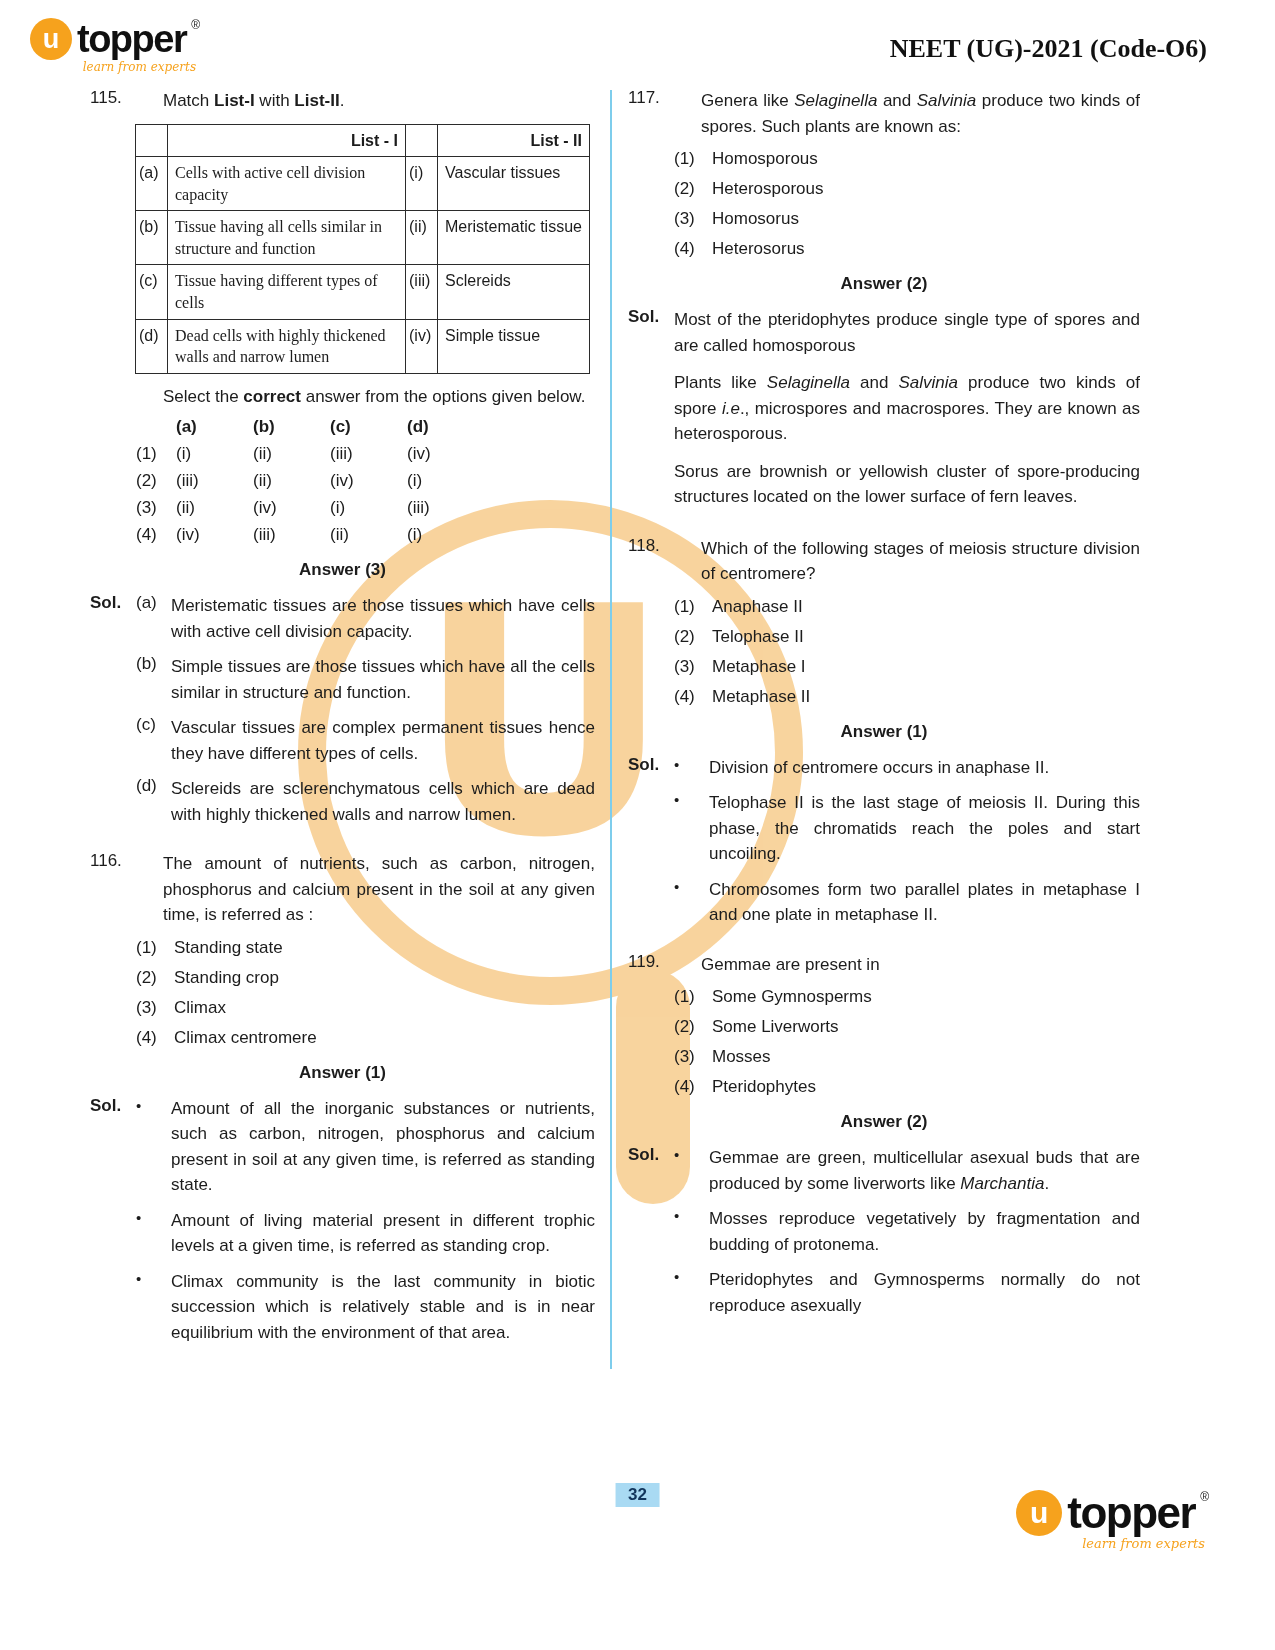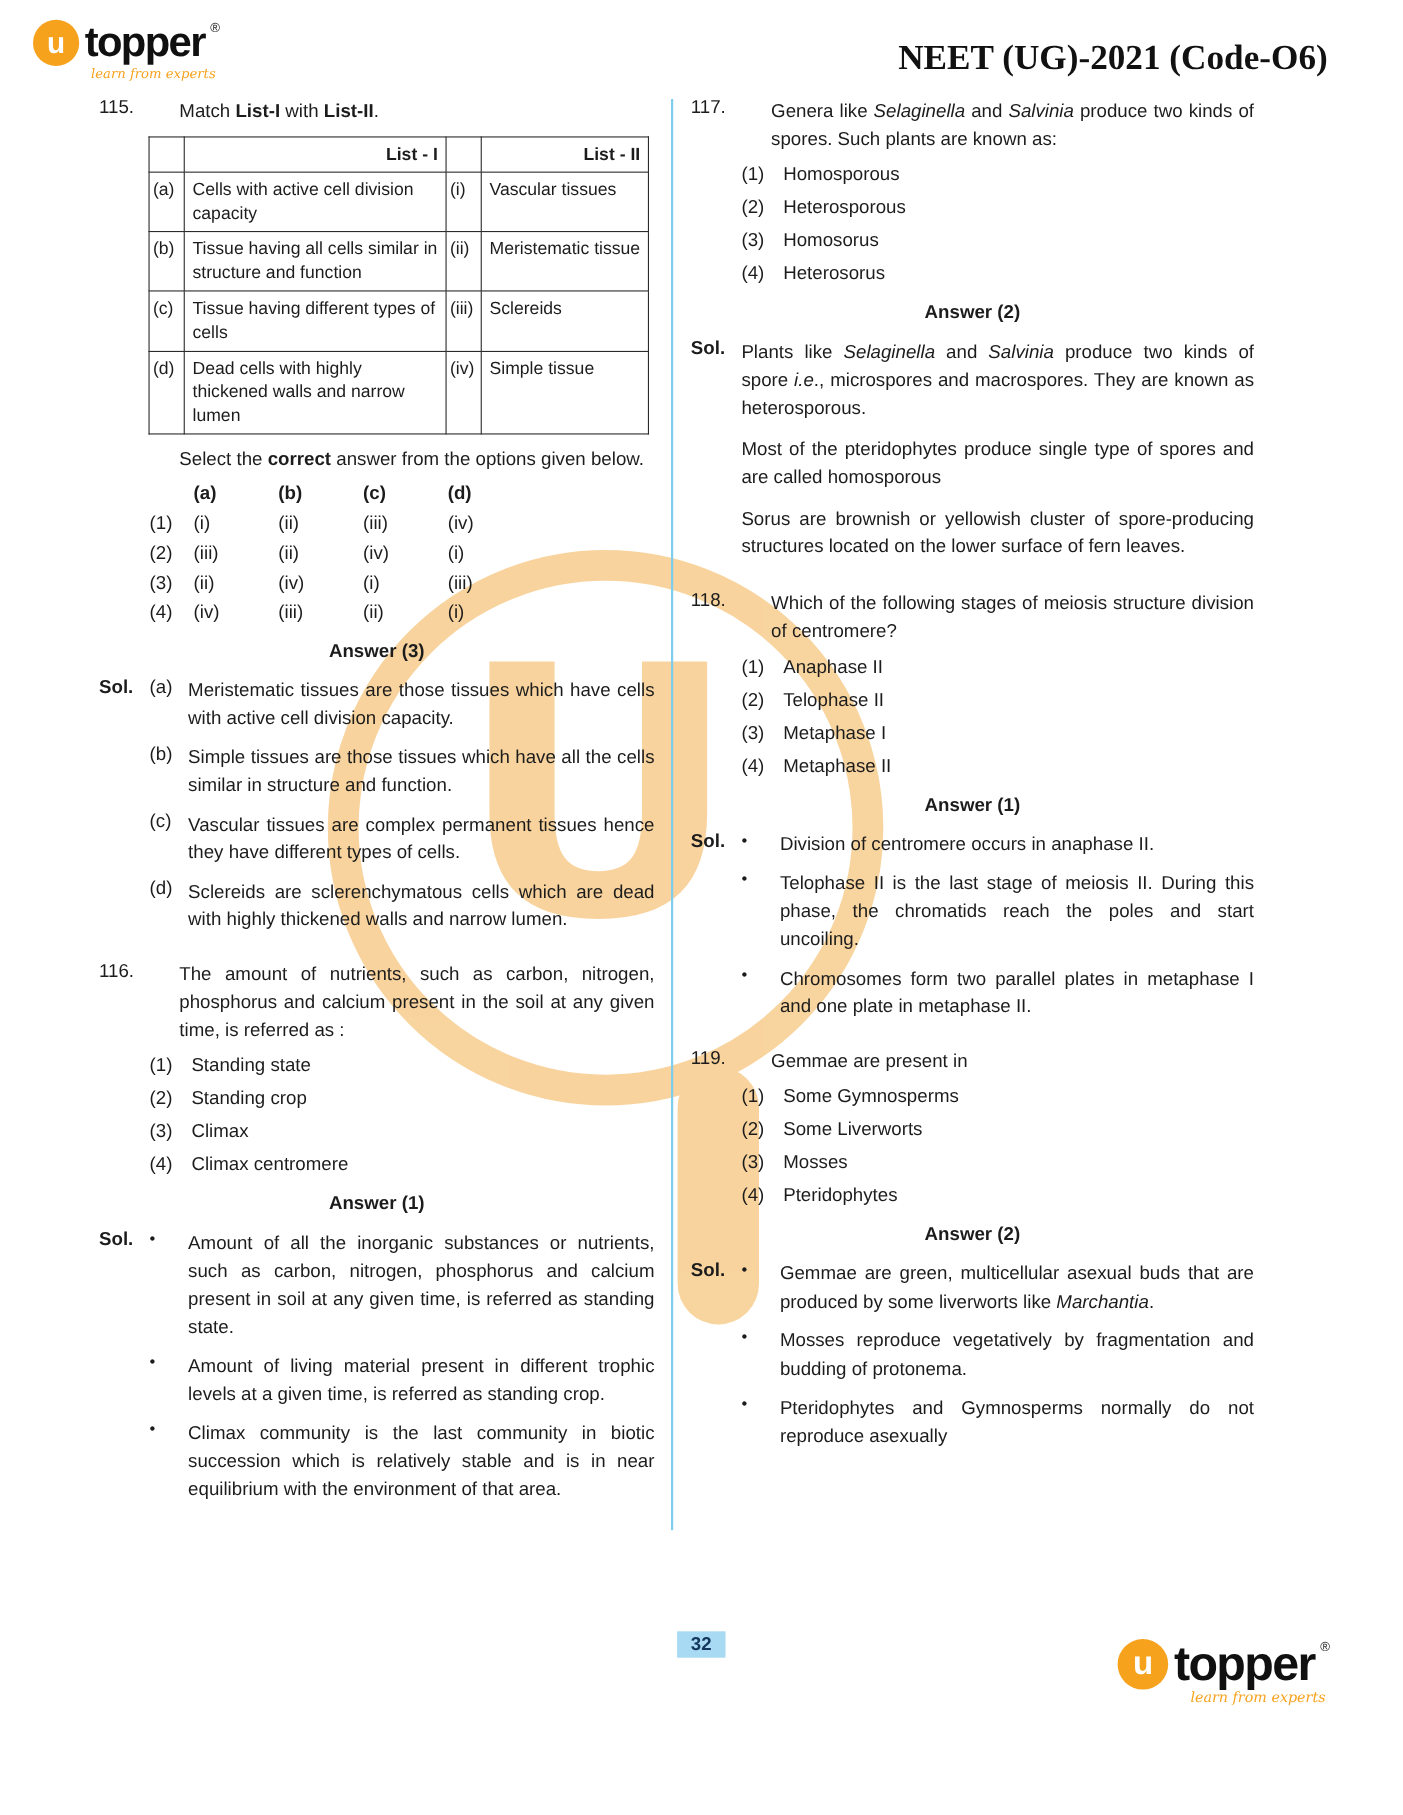--- a/index.html
+++ b/index.html
@@ -9,21 +9,21 @@
   .it{font-style:italic;}
 
   
   .hdr{position:relative;z-index:2;display:flex;justify-content:space-between;align-items:flex-start;padding:18px 68px 0 30px;height:80px;}
   .logo-row{display:flex;align-items:center;gap:5px;}
   .logo-badge{width:42px;height:42px;border-radius:50%;background:#f6a21d;display:flex;align-items:center;justify-content:center;flex:none;}
   .logo-badge-u{color:#fff;font-weight:700;font-size:27px;line-height:1;}
   .logo-word{font-weight:700;font-size:38px;letter-spacing:-1.5px;color:#101010;line-height:1;}
   .logo-reg{font-size:12px;align-self:flex-start;margin-top:0;}
   .logo-tag{color:#f6a21d;font-family:"DejaVu Serif",serif;font-style:italic;font-size:12px;text-align:right;margin-top:0;padding-right:4px;}
-  .hdr-title{font-family:"Liberation Serif",serif;font-size:32px;font-weight:700;margin-top:16px;color:#111;}
+  .hdr-title{font-family:"Liberation Serif",serif;font-size:26px;font-weight:700;margin-top:16px;color:#111;}
 
   
   .watermark{position:absolute;left:298px;top:500px;width:510px;height:712px;opacity:.5;z-index:0;pointer-events:none;}
   .wm-ring{position:absolute;left:0;top:0;width:505px;height:505px;border-radius:50%;border:28px solid #f2a93e;}
   .wm-letter{position:absolute;left:118px;top:66px;font-family:"DejaVu Sans",sans-serif;font-weight:700;font-size:315px;line-height:1;color:#f2a93e;}
   .wm-tail{position:absolute;left:318px;top:470px;width:74px;height:234px;border-radius:37px;background:#f2a93e;}
 
   
   .columns{position:relative;z-index:1;display:flex;padding:8px 0 0 90px;}
   .col-left{width:505px;flex:none;}
@@ -34,21 +34,21 @@
   .q{margin-bottom:14px;}
   .qrow{display:flex;margin-bottom:4px;}
   .qnum{flex:none;width:46px;}
   .qtext{flex:1;text-align:justify;line-height:1.5;margin-left:27px;}
 
   
   .match{border-collapse:collapse;margin:10px 0 10px 45px;font-size:16px;line-height:1.35;}
   .match th,.match td{border:1.6px solid #2b2b2b;padding:5px 7px;vertical-align:top;text-align:left;font-weight:400;}
   .match th{text-align:right;font-weight:700;}
   .match td.key{padding:5px 3px;width:32px;}
-  .match td.c1{width:238px;}
+  .match td.c1{width:238px;font-family:Liberation Serif, serif;}
   .match td.c2{width:152px;}
 
   
   .matrix{margin:8px 0 4px 46px;}
   .mrow{display:flex;margin:7px 0;}
   .mnum{flex:none;width:40px;}
   .mcell{flex:none;width:77px;}
   .mhead .mcell{font-weight:700;}
 
   
@@ -281,22 +281,22 @@
         </div>
         <div class="opt">
           <span class="optnum">(4)</span>
           <span class="opttext">Heterosorus</span>
         </div>
       </div>
       <div class="answer">Answer (2)</div>
       <div class="sol">
         <span class="sollabel">Sol.</span>
         <div class="solbody">
+          <p class="solpara"><span>Most of the pteridophytes produce single type of spores and are called homosporous</span></p>
           <p class="solpara"><span>Plants like </span><span class="it">Selaginella</span><span> and </span><span class="it">Salvinia</span><span> produce two kinds of spore </span><span class="it">i.e</span><span>., microspores and macrospores. They are known as heterosporous.</span></p>
-          <p class="solpara"><span>Most of the pteridophytes produce single type of spores and are called homosporous</span></p>
           <p class="solpara"><span>Sorus are brownish or yellowish cluster of spore-producing structures located on the lower surface of fern leaves.</span></p>
         </div>
       </div>
     </div>
 
     <div class="q">
       <div class="qrow">
         <span class="qnum">118.</span>
         <div class="qtext"><span>Which of the following stages of meiosis structure division of centromere?</span></div>
       </div>

